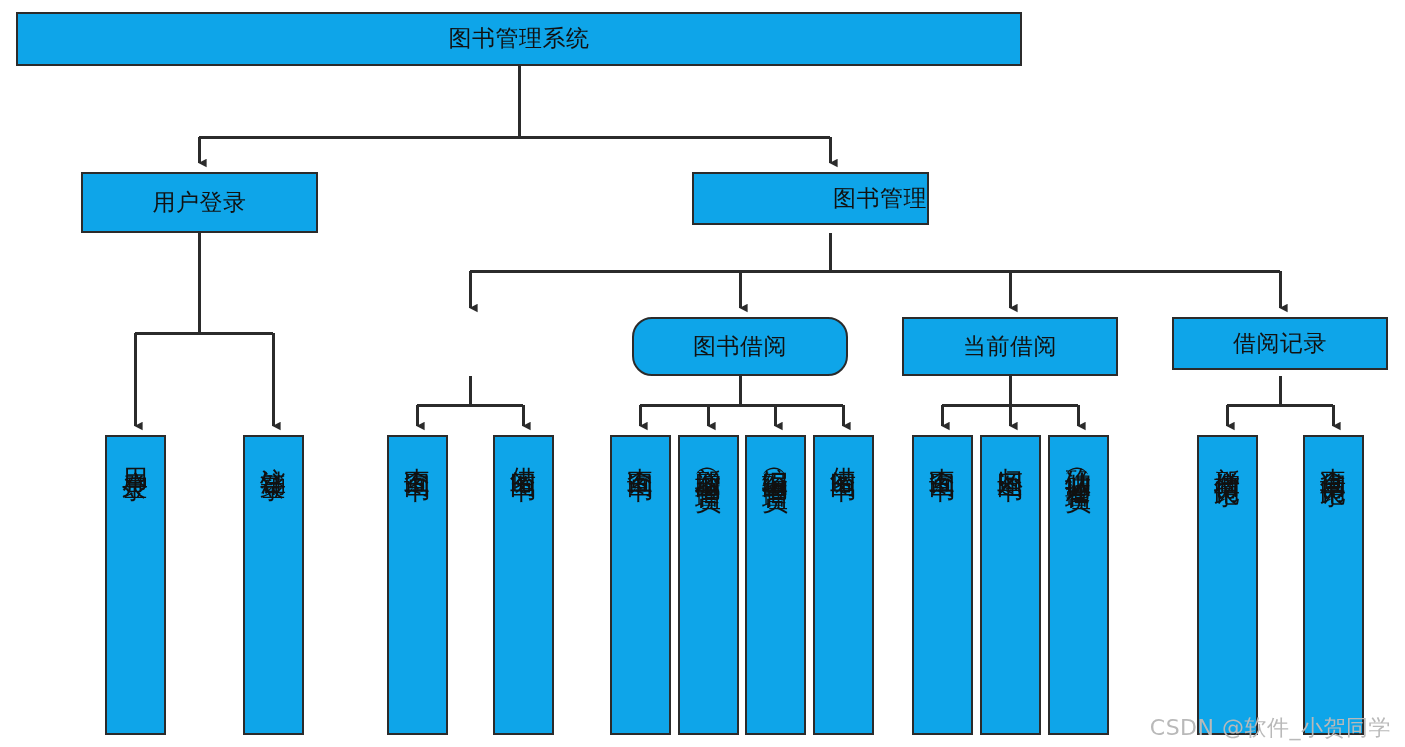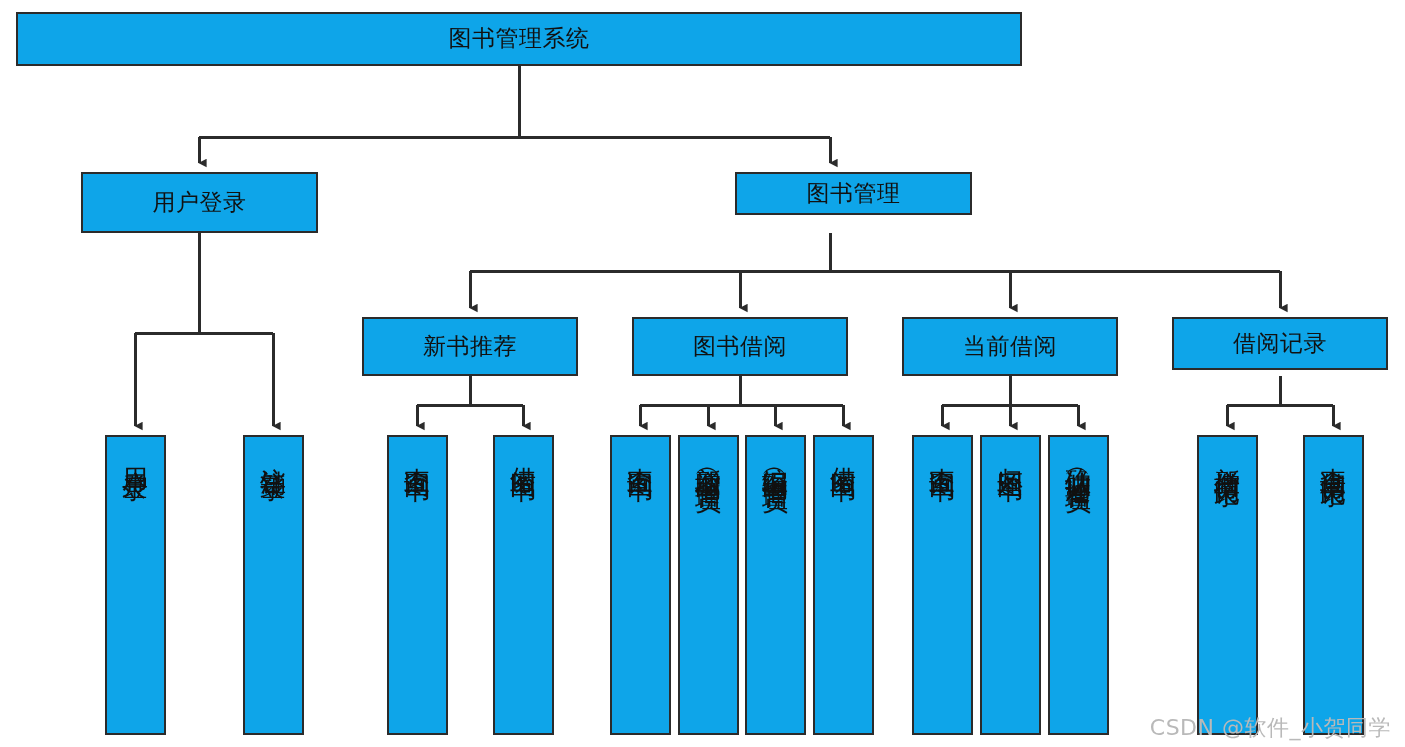--- a/index.html
+++ b/index.html
@@ -126,28 +126,25 @@
     </g>
   </svg>
 
   <div class="node horiz" style="left:16px; top:12px; width:1006px; height:54px;">
     <span class="label">图书管理系统</span>
   </div>
 
   <div class="node horiz" style="left:81px; top:172px; width:237px; height:61px;">
     <span class="label">用户登录</span>
   </div>
-  <div class="node horiz" style="left:735px; top:172px; width:237px; height:43px;">
+  <div class="node horiz" style="left:692px; top:172px; width:237px; height:53px;justify-content:flex-end;">
     <span class="label">图书管理</span>
   </div>
 
-  <div class="node horiz" style="left:362px; top:317px; width:216px; height:59px;">
-    <span class="label">新书推荐</span>
-  </div>
-  <div class="node horiz" style="left:632px; top:317px; width:216px; height:59px;">
+  <div class="node horiz" style="left:632px; top:317px; width:216px; height:59px;border-radius:20px;">
     <span class="label">图书借阅</span>
   </div>
   <div class="node horiz" style="left:902px; top:317px; width:216px; height:59px;">
     <span class="label">当前借阅</span>
   </div>
   <div class="node horiz" style="left:1172px; top:317px; width:216px; height:53px;">
     <span class="label">借阅记录</span>
   </div>
 
   <div class="node vert" style="left:105px; top:435px; width:61px; height:300px;">

